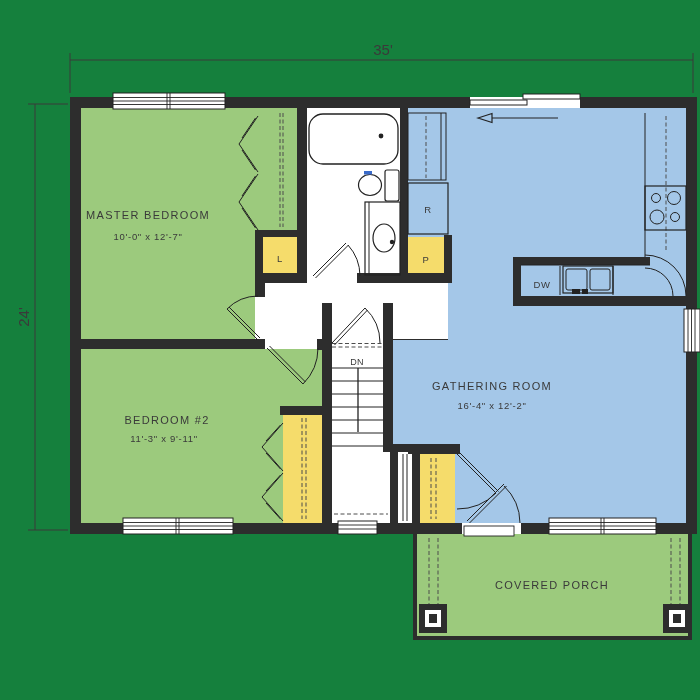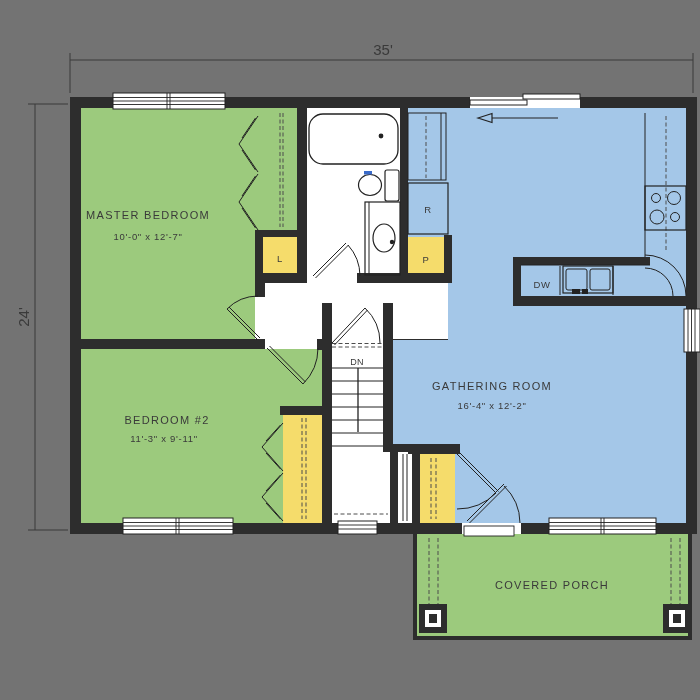--- a/index.html
+++ b/index.html
@@ -1,16 +1,16 @@
 <!DOCTYPE html>
 <html><head>
 <meta charset="utf-8">
 <style>
   html,body{margin:0;padding:0;background:#fff;}
-  #stage{width:700px;height:700px;position:relative;background:#737373;overflow:hidden;}
+  #stage{width:700px;height:700px;position:relative;background:#15803d;overflow:hidden;}
   svg{display:block;}
   text{font-family:"Liberation Sans","DejaVu Sans",sans-serif;fill:#3A3A3A;}
   .t-dim{font-size:15px;}
   .t-room{font-size:11px;letter-spacing:1.3px;}
   .t-size{font-size:9.5px;letter-spacing:0.7px;}
   .t-sm{font-size:9.5px;letter-spacing:0.5px;}
   .t-xs{font-size:9px;letter-spacing:0.3px;}
   .mid{text-anchor:middle;}
   .wall{fill:#2D2D2D;}
   .white{fill:#FFFFFF;}

